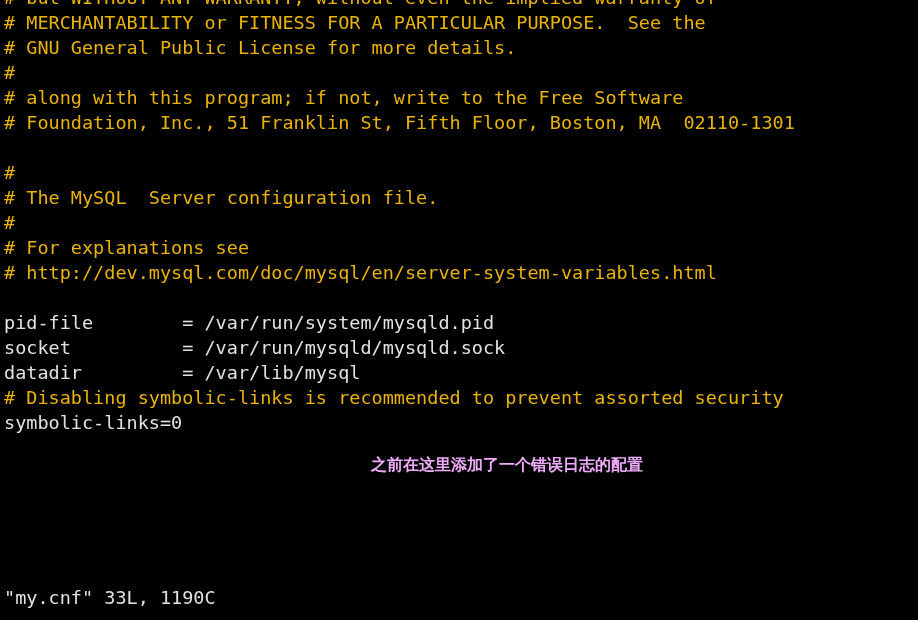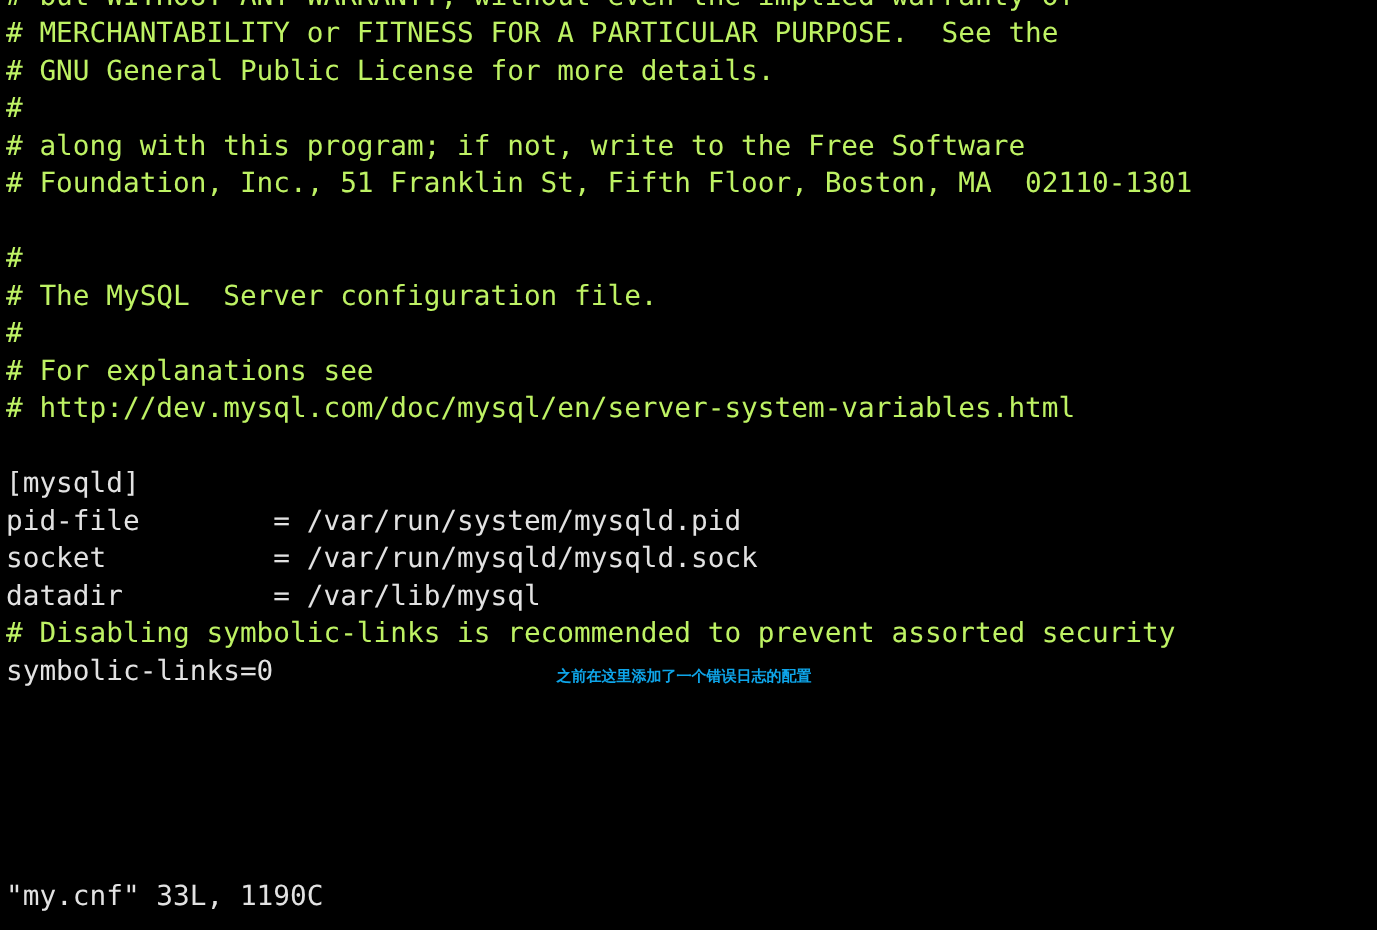--- a/index.html
+++ b/index.html
@@ -33,21 +33,21 @@
   .row {
     height: 25px;
     line-height: 25px;
     white-space: pre;
     font-size: 18.5px;
     letter-spacing: 0px;
     padding-left: 4px;
     box-sizing: border-box;
   }
 
-  .fg-comment { color: #bef264; }
+  .fg-comment { color: #eab308; }
   .fg-normal  { color: #e2e2e2; }
 
   .cursor {
     background: #00ff00;
     color: #000000;
   }
 
   
   #status-line {
     position: absolute;
@@ -60,25 +60,25 @@
     font-size: 18.5px;
     color: #e2e2e2;
     padding-left: 4px;
     box-sizing: border-box;
   }
 
   
   #annotation {
     position: absolute;
     left: 371px;
-    top: 443px;
+    top: 456px;
     font-family: "DejaVu Sans", "Liberation Sans", sans-serif;
-    font-size: 10px;
+    font-size: 16px;
     font-weight: bold;
-    color: #0ea5e9;
+    color: #f0abfc;
     white-space: nowrap;
     letter-spacing: 0px;
     line-height: 18px;
   }
 </style>
 </head>
 <body>
 
 <div id="terminal">
 
@@ -89,21 +89,20 @@
     <div class="row fg-comment">#</div>
     <div class="row fg-comment"># along with this program; if not, write to the Free Software</div>
     <div class="row fg-comment"># Foundation, Inc., 51 Franklin St, Fifth Floor, Boston, MA  02110-1301</div>
     <div class="row fg-normal"></div>
     <div class="row fg-comment">#</div>
     <div class="row fg-comment"># The MySQL  Server configuration file.</div>
     <div class="row fg-comment">#</div>
     <div class="row fg-comment"># For explanations see</div>
     <div class="row fg-comment"># http://dev.mysql.com/doc/mysql/en/server-system-variables.html</div>
     <div class="row fg-normal"></div>
-    <div class="row fg-normal">[mysqld]</div>
     <div class="row fg-normal">pid-file        = /var/run/system/mysqld.pid</div>
     <div class="row fg-normal">socket          = /var/run/mysqld/mysqld.sock</div>
     <div class="row fg-normal">datadir         = /var/lib/mysql</div>
     <div class="row fg-comment"># Disabling symbolic-links is recommended to prevent assorted security</div>
     <div class="row fg-normal">symbolic-links=0</div>
     <div class="row fg-normal"></div>
     <div class="row fg-normal"></div>
   </div>
 
   <div id="annotation">之前在这里添加了一个错误日志的配置</div>

